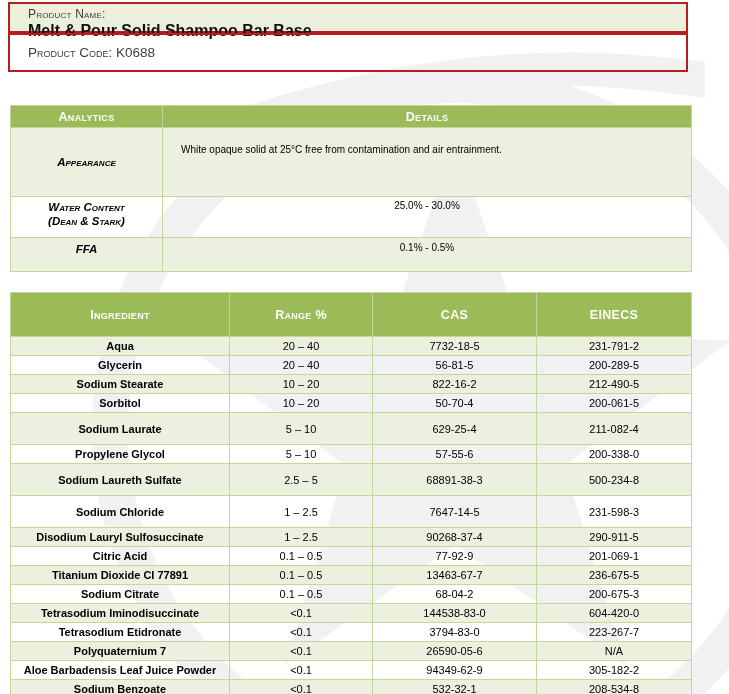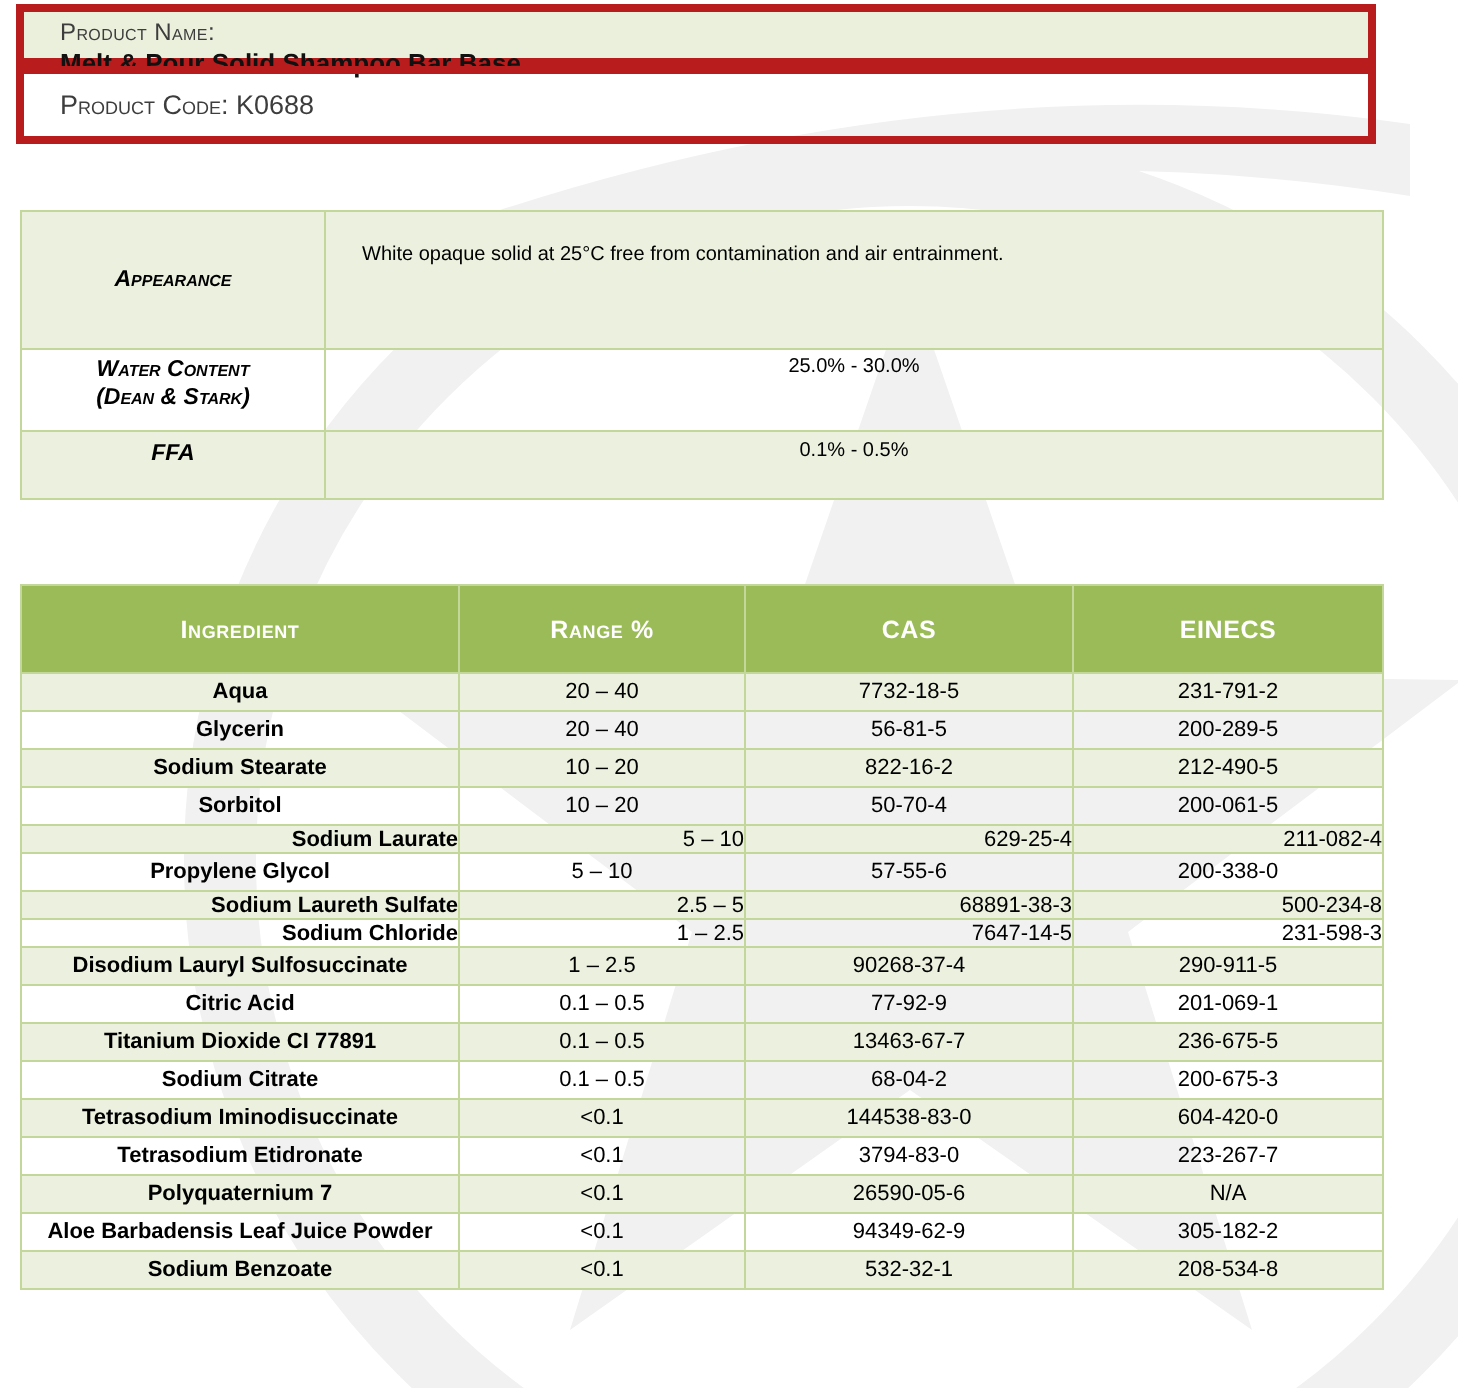--- a/index.html
+++ b/index.html
@@ -2,25 +2,25 @@
 <html><head>
 <meta charset="utf-8">
 <style>
   * { margin:0; padding:0; box-sizing:border-box; }
   html,body { width:729px; height:694px; background:#ffffff; overflow:hidden;
               font-family:"Liberation Sans", sans-serif; color:#000; }
   #watermark { position:absolute; left:0; top:0; z-index:0; }
   .page { position:relative; z-index:1; width:729px; height:694px; }
 
   
-  .pbox { position:absolute; left:8px; width:680px; border:4px solid #b91c1c; padding:3px 18px; }
+  .pbox { position:absolute; left:8px; width:680px; border:2px solid #b91c1c; padding:3px 18px; }
   .pbox1 { top:2px;  height:31px; background:#eaf0db; }
   .pbox2 { top:33px; height:39px; background:transparent; display:flex; align-items:center; }
   .sc-label { font-variant:small-caps; font-size:12px; letter-spacing:.2px; color:#3d3d3d; }
-  .pname { font-size:13px; font-weight:bold; color:#111; margin-top:1px; }
+  .pname { font-size:16px; font-weight:bold; color:#111; margin-top:1px; }
   .pcode-line { font-variant:small-caps; font-size:13.5px; color:#3d3d3d; }
   .pcode-line b { font-weight:normal; color:#3d3d3d; }
 
   
   table { border-collapse:collapse; table-layout:fixed; position:absolute; left:10px; width:681px; }
   td, th { border:1px solid #c4d79b; font-size:11px; overflow:hidden; }
   th { background:#9bbb59; color:#fefefe; font-variant:small-caps; font-weight:600;
        font-size:12.5px; letter-spacing:.3px; text-align:center; }
   .row-green { background:#ebf1de; }
   .row-white { background:transparent;padding-left:46px; }
@@ -35,21 +35,21 @@
   .r-appearance .an-value { text-align:left; vertical-align:top; }
   .appearance-text { max-width:395px; padding:9px 0 0 18px; line-height:25px; text-align:left; }
   .r-water td { height:41px; vertical-align:top; padding-top:3px; }
   .r-ffa td { height:34px; vertical-align:top; padding-top:4px; }
 
   
   #ingredients { top:292px; }
   #ingredients th { height:44px; }
   #ingredients td { height:19px; text-align:center; vertical-align:middle; }
   #ingredients td.ing-name { font-weight:bold; }
-  #ingredients tr.r-tall td { height:14px;text-align:right; }
+  #ingredients tr.r-tall td { height:32px; }
   .caps-normal { font-variant:normal; }
 </style>
 </head>
 <body>
 
 <svg id="watermark" width="729" height="694" viewBox="0 0 729 694" aria-hidden="true">
   <circle cx="455" cy="430" r="345" fill="none" stroke="#f1f1f1" stroke-width="36"></circle>
   <path d="M455,140 L523,337 L731,340 L564,466 L626,665 L455,545 L285,665 L346,466 L179,340 L387,337 Z" fill="#f1f1f1"></path>
   <path d="M250,105 Q480,30 705,62 L705,98 Q480,62 262,128 Z" fill="#f1f1f1"></path>
 </svg>
@@ -66,20 +66,24 @@
       <span>Product Code:</span>&nbsp;<b class="caps-normal">K0688</b>
     </div>
   </div>
 
   <table id="analytics">
     <colgroup>
         <col style="width:152px">
         <col style="width:529px">
       </colgroup>
     <tbody>
+        <tr>
+      <th>Analytics</th>
+      <th>Details</th>
+    </tr>
     <tr class="r-appearance row-green">
       <td class="an-label">Appearance</td>
       <td class="an-value">
         <div class="appearance-text">White opaque solid at 25°C free from contamination and air entrainment.</div>
       </td>
     </tr>
     <tr class="r-water row-white">
       <td class="an-label">Water Content
 (Dean &amp; Stark)</td>
       <td class="an-value">25.0% - 30.0%</td>

